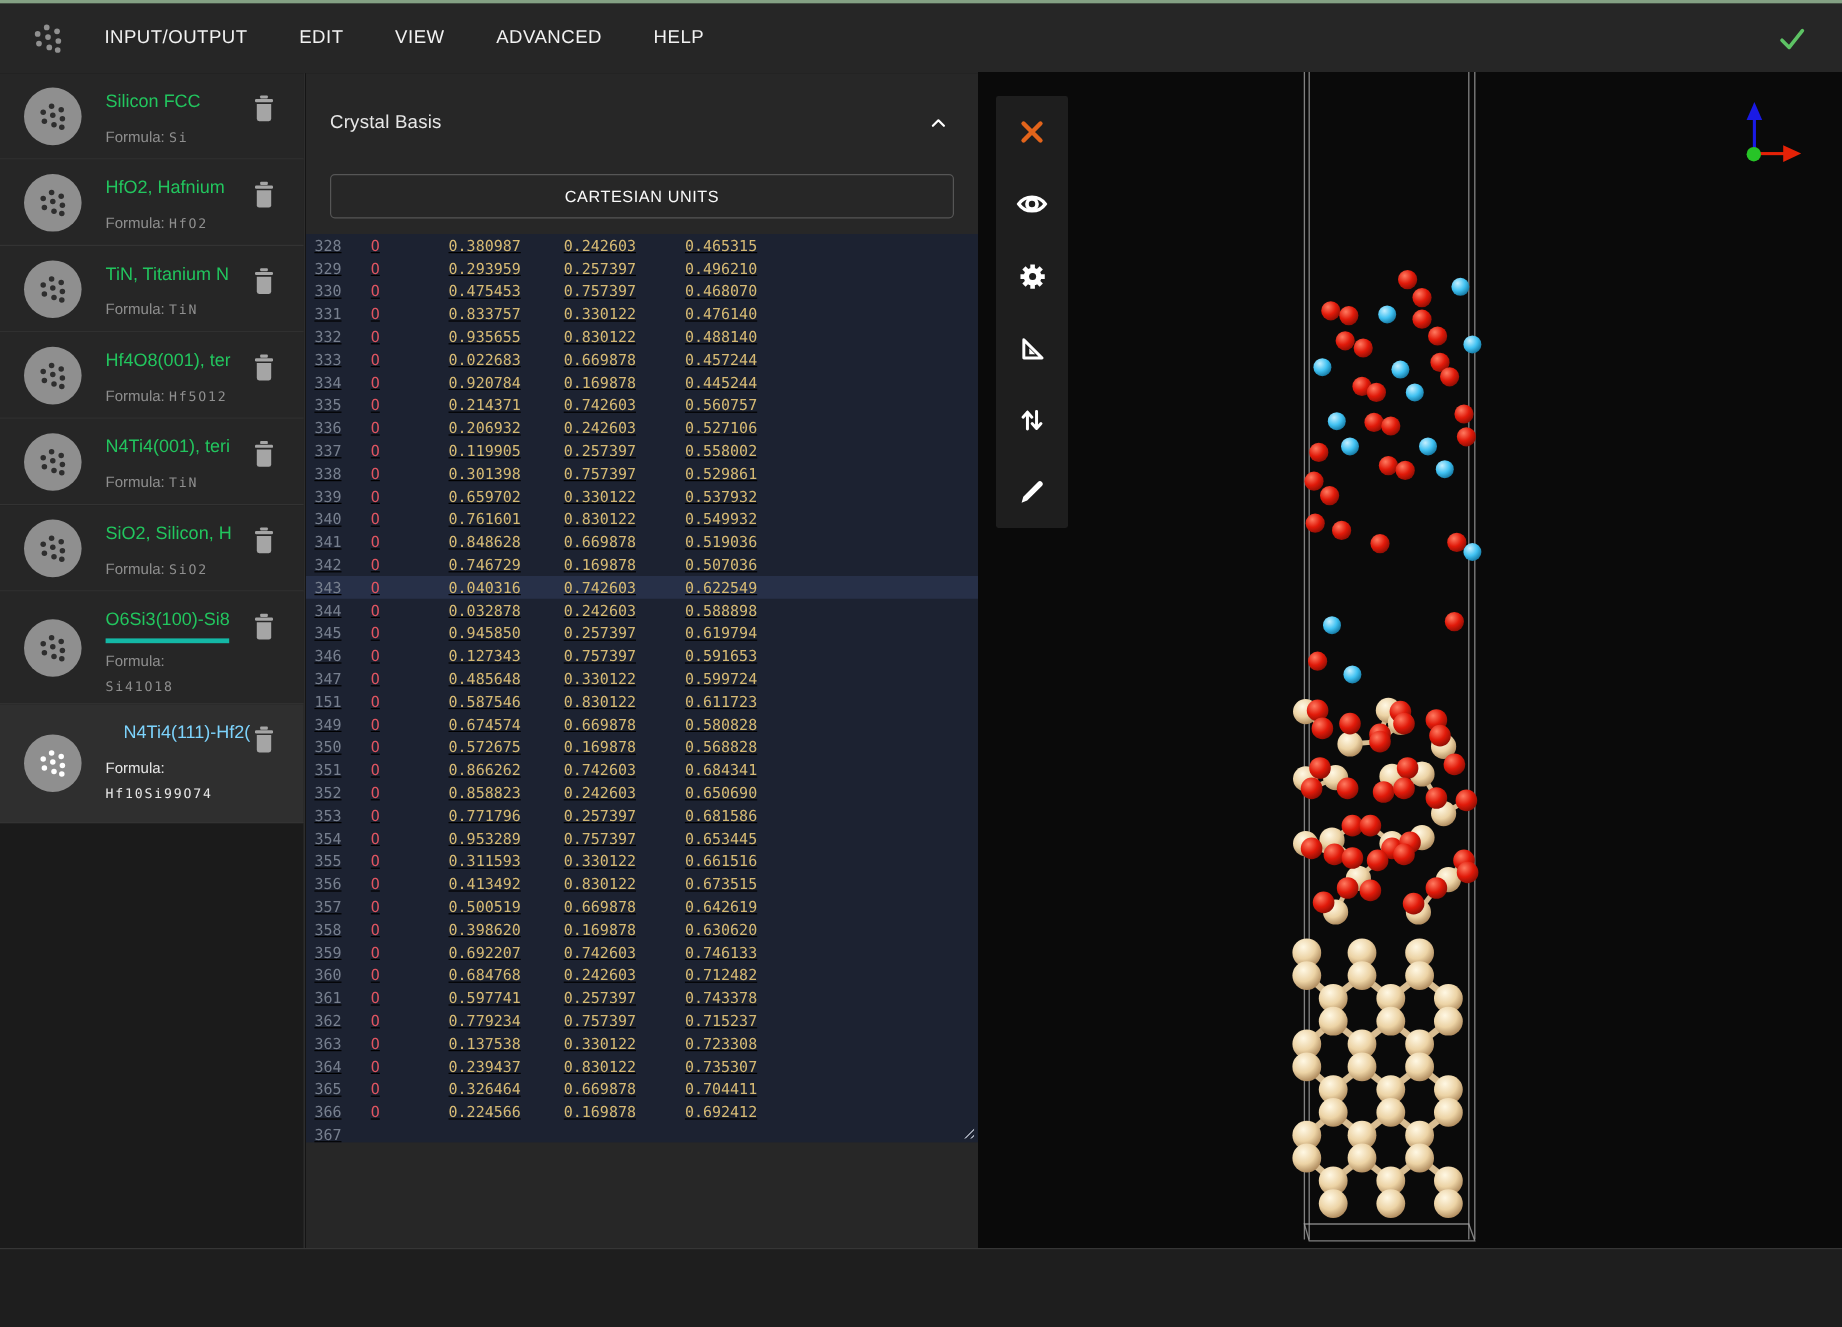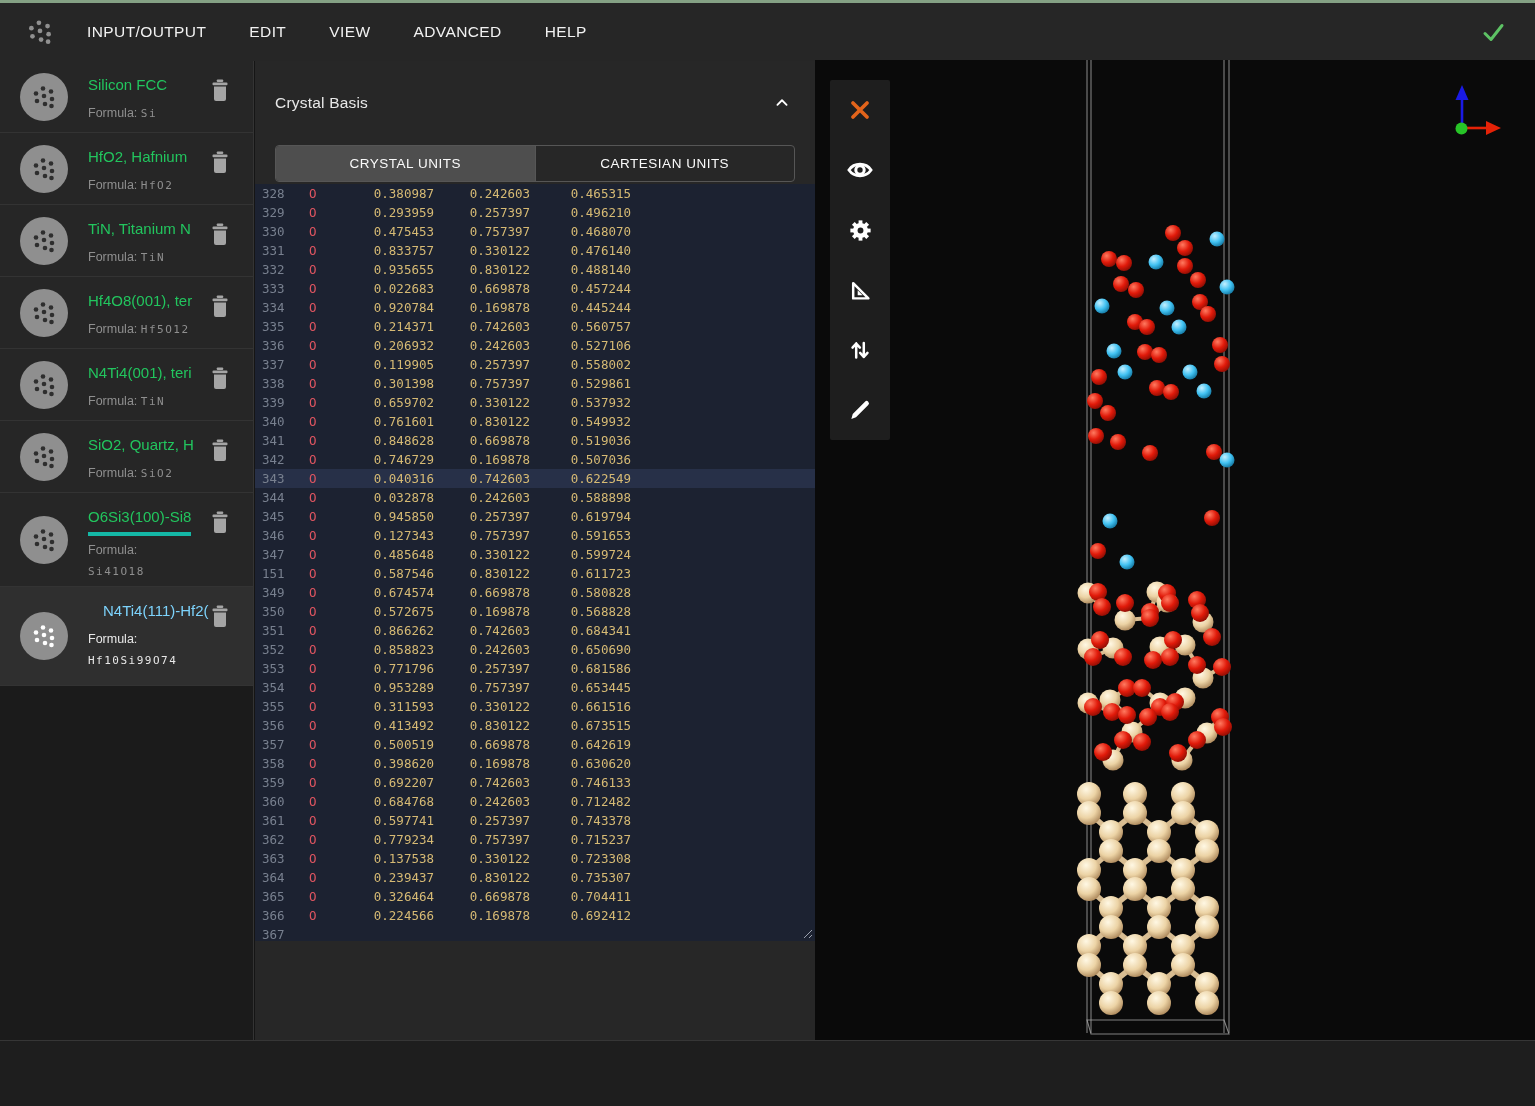--- a/index.html
+++ b/index.html
@@ -41,22 +41,22 @@
               font-size:15.5px;letter-spacing:.2px;cursor:pointer;}
   .sec-lattice{height:61px;border-bottom:2px solid #1b1b1b;}
   .sec-basis{height:84px;}
   .chev{position:absolute;right:22px;top:50%;transform:translateY(-50%);}
   .tabs{margin:0 20px;height:37px;display:flex;border:1px solid #565656;border-radius:4px;
         overflow:hidden;box-sizing:border-box;}
   .tab{flex:1;display:flex;align-items:center;justify-content:center;color:#fafafa;
        font-size:13.5px;letter-spacing:.5px;cursor:pointer;background:transparent;}
   .tab.active{background:#4e4e4e;}
   .tab + .tab{border-left:1px solid #565656;}
-  .code{position:relative;margin-top:2px;height:757px;background:#1c2231;overflow:hidden;
-        font-family:"DejaVu Sans Mono",monospace;font-size:12.5px;cursor:text;}
+  .code{position:relative;margin-top:13px;height:757px;background:#1c2231;overflow:hidden;
+        font-family:"DejaVu Sans Mono",monospace;font-size:12.5px;cursor:text;text-decoration:underline;}
   .crow{display:flex;height:19px;align-items:center;white-space:pre;}
   .crow.hl{background:#273048;}
   .crow .ln{width:47px;padding-left:7px;color:#78808f;}
   .crow .el{width:31px;color:#e05561;}
   .crow .v{text-align:right;color:#d6ba74;}
   .crow .v:nth-child(3){width:94px;}
   .crow .v:nth-child(4){width:96px;}
   .crow .v:nth-child(5){width:101px;}
   .resize-handle{position:absolute;right:3px;bottom:3px;width:11px;height:11px;
      background:repeating-linear-gradient(135deg,transparent 0 2.5px,#9aa0ad 2.5px 3.5px);
@@ -269,21 +269,21 @@
             <circle cx="5" cy="9.5" r="2.3"></circle>
           <circle cx="13" cy="12" r="2.3"></circle>
             <circle cx="21" cy="15" r="2.3"></circle>
             <circle cx="6" cy="17" r="2.3"></circle>
           <circle cx="14" cy="20" r="2.3"></circle>
             <circle cx="20.5" cy="22" r="2.3"></circle>
         </g>
       </svg>
     </div>
     <div class="txt">
-      <span class="title">SiO2, Quartz, H</span>
+      <span class="title">SiO2, Silicon, H</span>
       <div class="meta">
         <span class="flabel">Formula:</span>
         <span class="fval">SiO2</span>
       </div>
     </div>
     <svg class="del" viewBox="0 0 24 26">
       <g fill="#a5a5a5">
         <rect x="8.8" y="2.5" width="6.4" height="2.6" rx="0.8"></rect>
         <rect x="4.5" y="5.6" width="15" height="2.6" rx="1"></rect>
         <path d="M6 9.6 h12 v12.4 a2 2 0 0 1 -2 2 h-8 a2 2 0 0 1 -2 -2 Z"></path>
@@ -355,21 +355,20 @@
 </div>
 
 <div class="editor-col">
   <div class="sec-header sec-basis">
     <span>Crystal Basis</span>
     <svg class="chev" viewBox="0 0 24 24" width="22" height="22">
       <path d="M7 14 l5-5 5 5" fill="none" stroke="#fff" stroke-width="2" stroke-linecap="round" stroke-linejoin="round"></path>
     </svg>
   </div>
   <div class="tabs">
-    <div class="tab active">CRYSTAL UNITS</div>
     <div class="tab">CARTESIAN UNITS</div>
   </div>
   <div class="code">
     <div class="lines">
         <div class="crow"><span class="ln">328</span><span class="el">O</span><span class="v">0.380987</span><span class="v">0.242603</span><span class="v">0.465315</span></div>
         <div class="crow"><span class="ln">329</span><span class="el">O</span><span class="v">0.293959</span><span class="v">0.257397</span><span class="v">0.496210</span></div>
         <div class="crow"><span class="ln">330</span><span class="el">O</span><span class="v">0.475453</span><span class="v">0.757397</span><span class="v">0.468070</span></div>
         <div class="crow"><span class="ln">331</span><span class="el">O</span><span class="v">0.833757</span><span class="v">0.330122</span><span class="v">0.476140</span></div>
         <div class="crow"><span class="ln">332</span><span class="el">O</span><span class="v">0.935655</span><span class="v">0.830122</span><span class="v">0.488140</span></div>
         <div class="crow"><span class="ln">333</span><span class="el">O</span><span class="v">0.022683</span><span class="v">0.669878</span><span class="v">0.457244</span></div>

